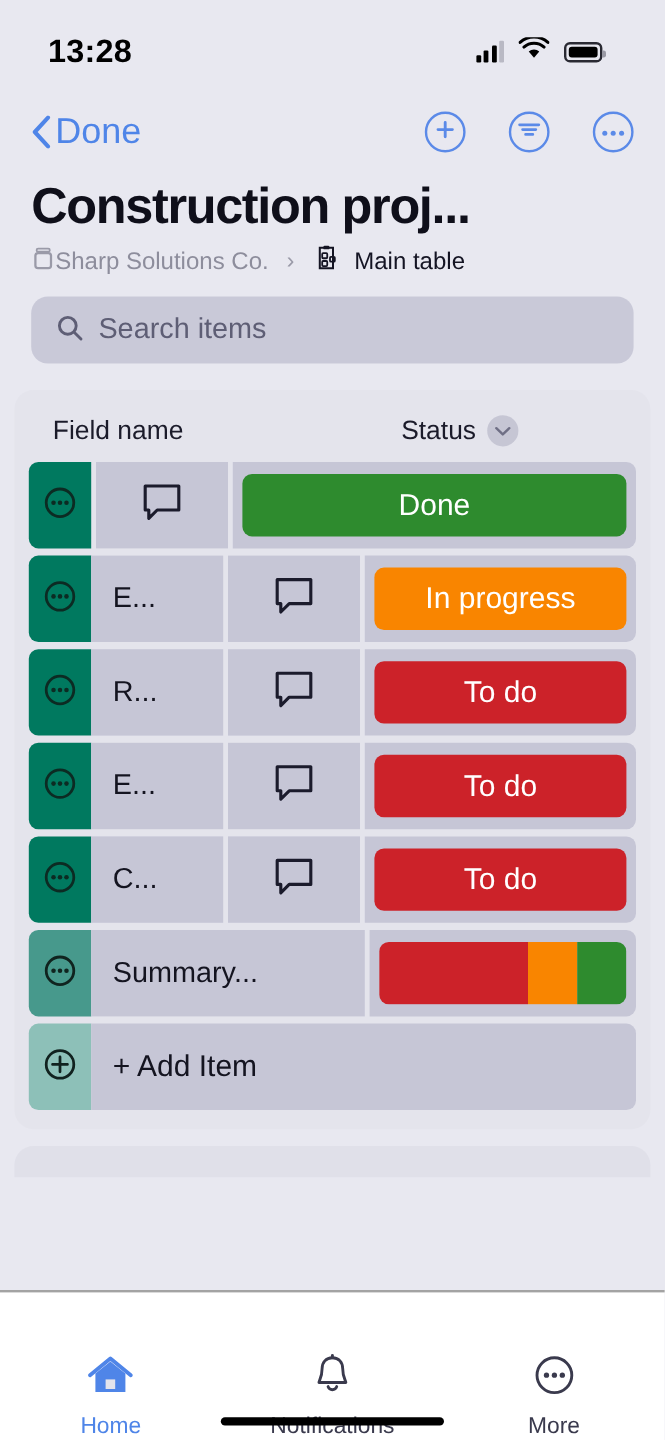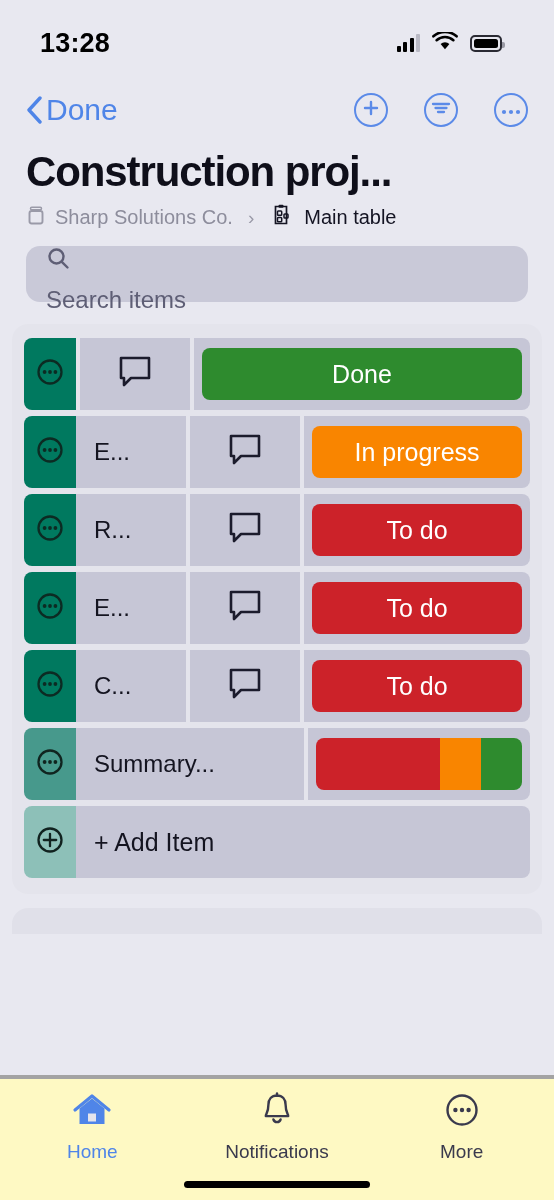--- a/index.html
+++ b/index.html
@@ -124,35 +124,35 @@
     white-space: nowrap;
   }
 
   .breadcrumb {
     display: flex;
     align-items: center;
     gap: 9px;
     margin-top: 9px;
     font-size: 20px;
   }
-  .bc-org { color: #8d8d9c; display: flex; align-items: center; gap: 9px; cursor: pointer; }
+  .bc-org { color: #8d8d9c; display: flex; align-items: center; cursor: pointer; }
   .bc-sep { color: #9a9aa8; font-size: 19px; margin: 0 6px; }
   .bc-table { color: #141423; display: flex; align-items: center; gap: 11px; cursor: pointer; }
 
   
   .search-bar {
     margin: 14px 26px 0 26px;
     height: 56px;
     background: #c9c9d8;
     border-radius: 14px;
     display: flex;
+    align-items: center;
     gap: 12px;
     padding: 0 20px;
     cursor: text;
-    flex-direction: column;
   }
   .search-text {
     font-size: 24px;
     color: #5e5e75;
   }
 
   
   .card {
     margin: 22px 12px 0 12px;
     background: #e4e4ec;
@@ -280,24 +280,24 @@
     height: 26px;
     background: #e0e0e9;
     border-radius: 16px 16px 0 0;
   }
 
   
   .tab-bar {
     position: absolute;
     left: 0; right: 0; bottom: 0;
     height: 125px;
-    background: #fef9c3;
-    border-top: 4px solid #a3a3a3;
-    display: flex;
-    align-items: flex-start;
+    background: #ffffff;
+    border-top: 2px solid #a3a3a3;
+    display: flex;
+    align-items: flex-end;
     padding-top: 12px;
   }
   .tab {
     flex: 1;
     display: flex;
     flex-direction: column;
     align-items: center;
     gap: 8px;
     cursor: pointer;
   }
@@ -411,20 +411,31 @@
     <svg width="24" height="24" viewBox="0 0 24 24">
       <circle cx="10.5" cy="10.5" r="7" stroke="#5e5e75" stroke-width="2.4" fill="none"></circle>
       <path d="M15.8 15.8 L21.5 21.5" stroke="#5e5e75" stroke-width="2.4" stroke-linecap="round"></path>
     </svg>
   </span>
   <span class="search-text">Search items</span>
 </div>
 
 <div class="card">
 
+  <div class="card-header">
+    <div class="col-field">Field name</div>
+    <div class="col-status">
+      <span>Status</span>
+      <span class="chev-circle">
+        <svg width="14" height="9" viewBox="0 0 14 9">
+          <path d="M1.6 1.8 L7 7 L12.4 1.8" stroke="#6f6f85" stroke-width="2" fill="none" stroke-linecap="round" stroke-linejoin="round"></path>
+        </svg>
+      </span>
+    </div>
+  </div>
 
   <div class="row">
     <div class="cell-accent">
       <span>
         <svg width="30" height="30" viewBox="0 0 30 30">
           <circle cx="15" cy="15" r="11.5" stroke="#0c2b23" stroke-width="2.3" fill="none"></circle>
           <circle cx="9.6" cy="15" r="1.9" fill="#0c2b23"></circle>
           <circle cx="15" cy="15" r="1.9" fill="#0c2b23"></circle>
           <circle cx="20.4" cy="15" r="1.9" fill="#0c2b23"></circle>
         </svg>

